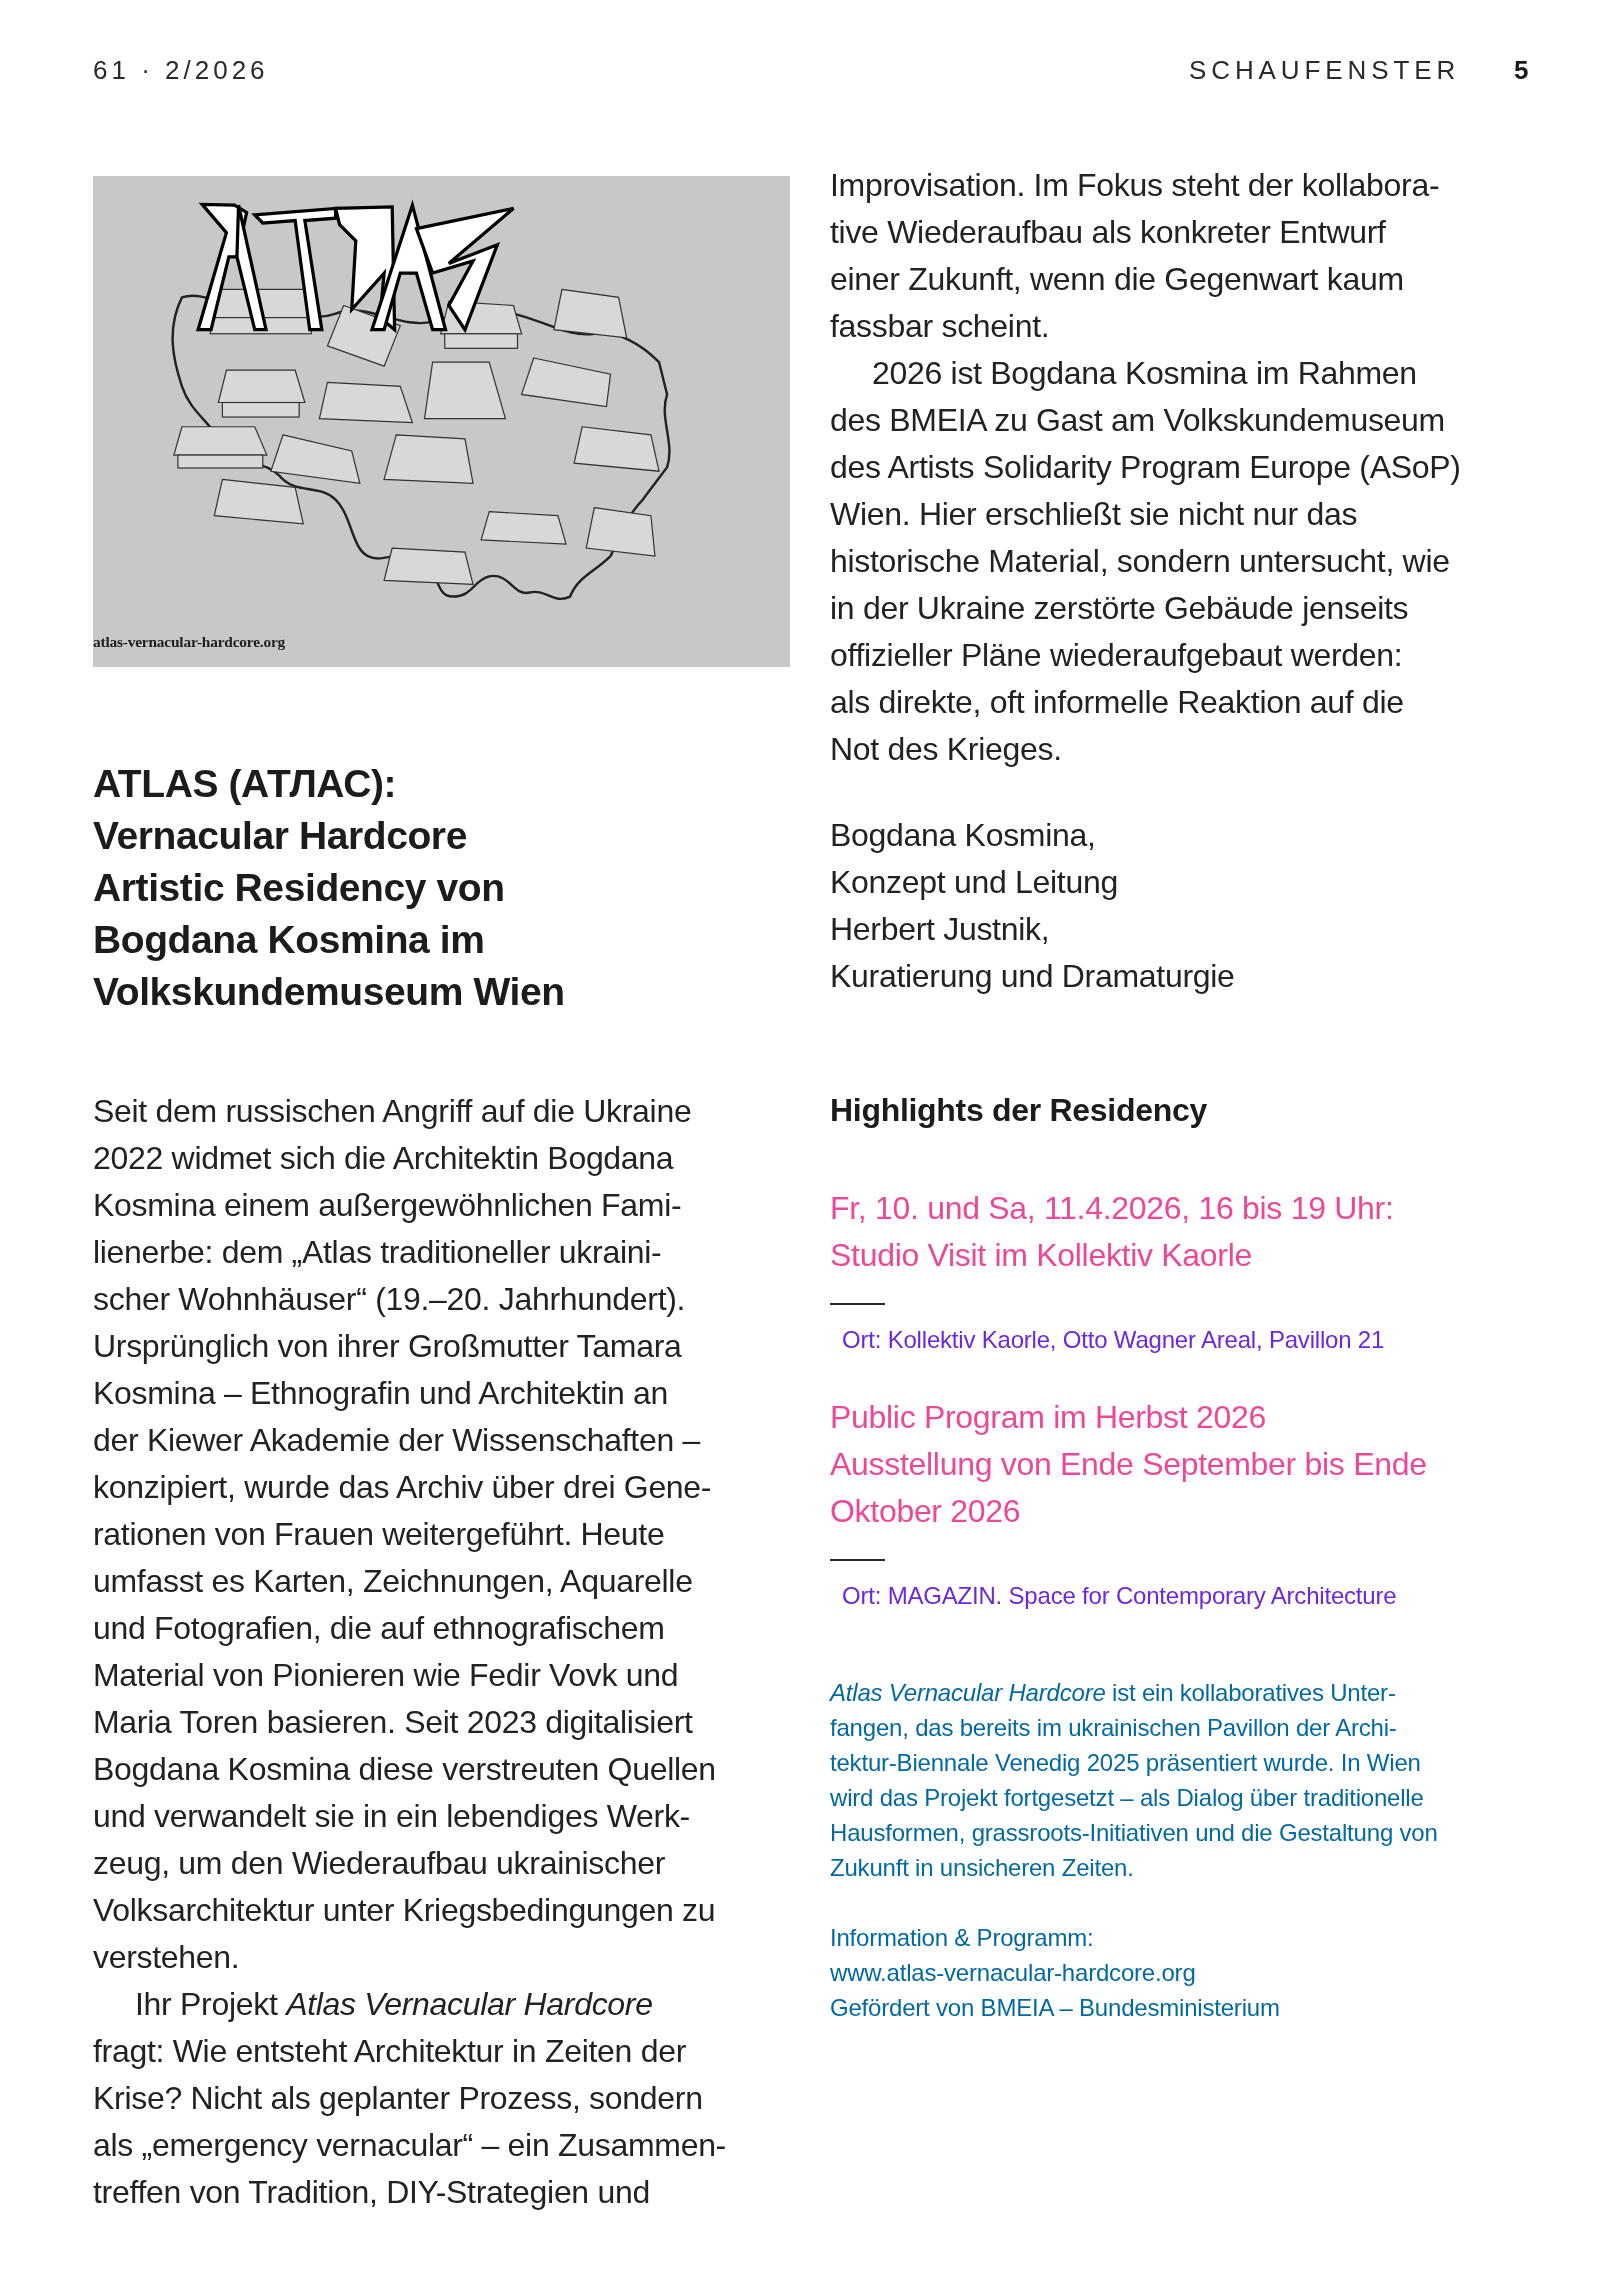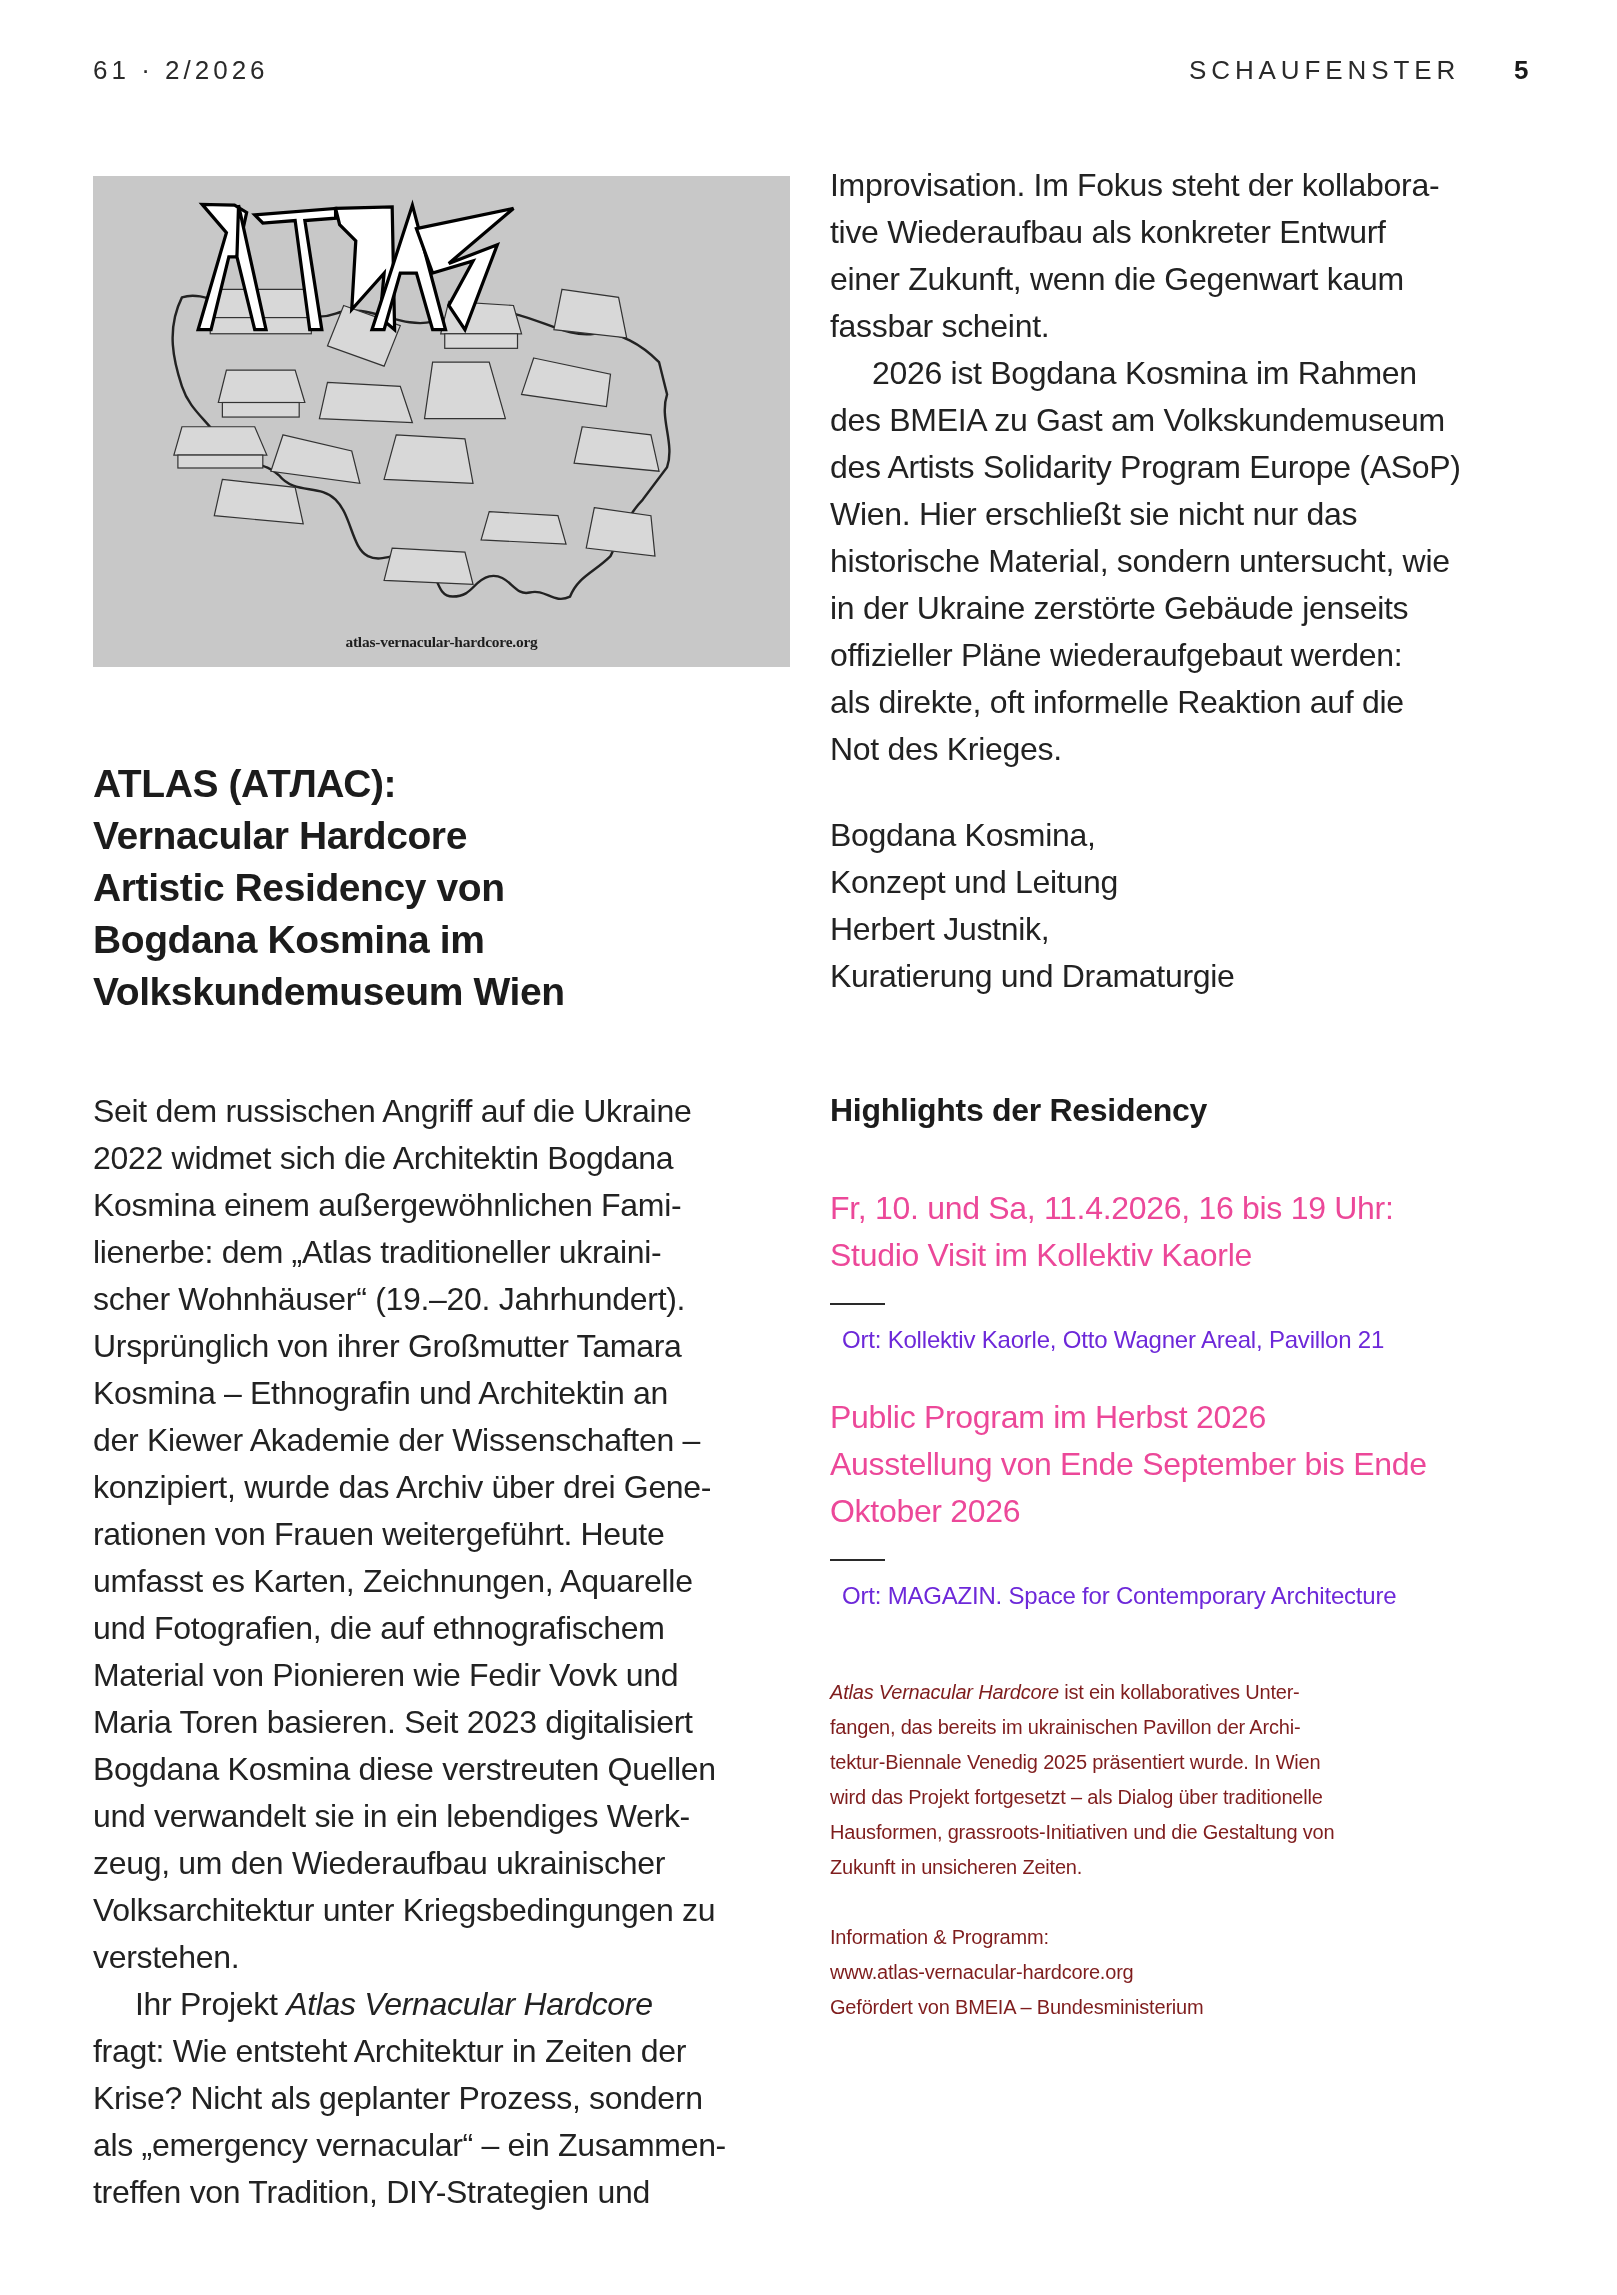--- a/index.html
+++ b/index.html
@@ -13,21 +13,21 @@
   #section { left: 1189px; letter-spacing: 4.9px; }
   #pageno { left: 1514px; font-weight: bold; letter-spacing: 0; color: #1a1a1a; }
 
   
   #hero {
     position: absolute; left: 93px; top: 176px; width: 697px; height: 491px;
     background: #c8c8c8; overflow: hidden;
   }
   #hero svg { position: absolute; left: 0; top: 0; }
   #hero-caption {
-    position: absolute; left: 0; width: 100%; top: 457px; text-align: center;
+    position: absolute; left: 0; width: 100%; top: 457px; text-align: left;
     font-family: "Liberation Serif", serif; font-size: 15.4px; font-weight: bold; color: #1e1e1e;
     letter-spacing: -0.2px;
   }
 
   
   #headline {
     position: absolute; left: 93px; top: 758px; width: 712px;
     font-size: 39px; line-height: 52px; font-weight: bold; color: #1c1c1c;
     letter-spacing: -0.4px;
   }
@@ -46,21 +46,21 @@
     position: absolute; left: 830px; top: 1092px; font-size: 32px; font-weight: bold;
     color: #1c1c1c; letter-spacing: -0.3px;
   }
   .event { position: absolute; left: 830px; width: 728px; }
   .event .ev-line { font-size: 32px; line-height: 47px; color: #ec4899; white-space: nowrap; letter-spacing: -0.3px; }
   .event .rule { width: 55px; height: 1.6px; background: #2a2a2a; margin-top: 24px; }
   .event .loc { font-size: 24px; color: #6d28d9; margin-top: 21px; white-space: nowrap; letter-spacing: -0.2px; margin-left: 12px; }
   #event-1 { top: 1185px; }
   #event-2 { top: 1394px; }
 
-  .small-text { position: absolute; left: 830px; width: 744px; font-size: 20px; line-height: 35px; color: #7f1d1d; letter-spacing: -0.2px; }
+  .small-text { position: absolute; left: 830px; width: 744px; font-size: 24px; line-height: 35px; color: #0369a1; letter-spacing: -0.2px; }
   .small-text .line { white-space: nowrap; }
   #about { top: 1675px; }
   #info { top: 1920px; }
 </style>
 </head>
 <body>
 
 <div class="running-head" id="issue">61 · 2/2026</div>
 <div class="running-head" id="section">SCHAUFENSTER</div>
 <div class="running-head" id="pageno">5</div>

